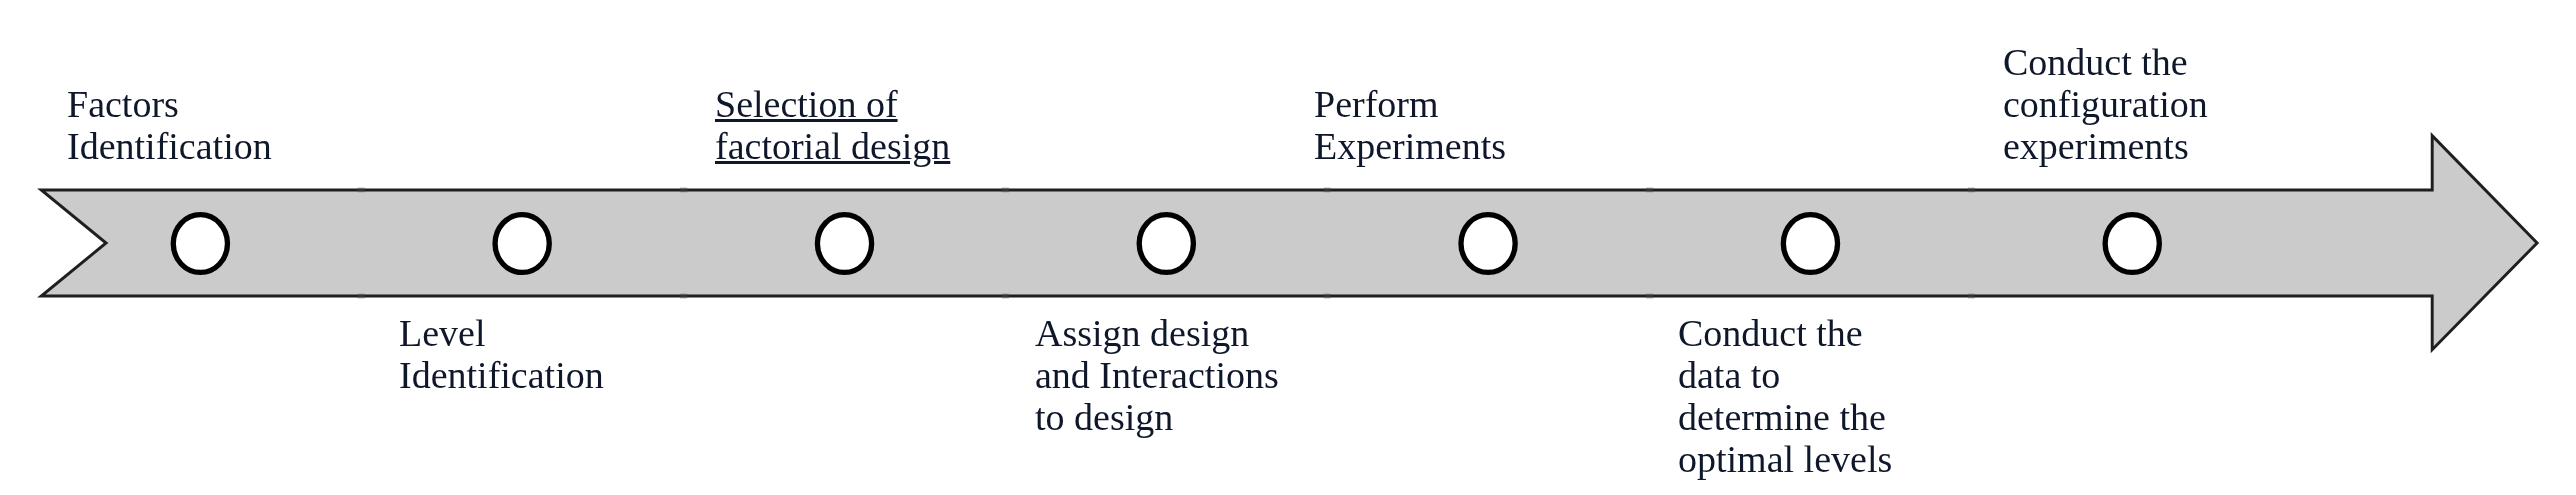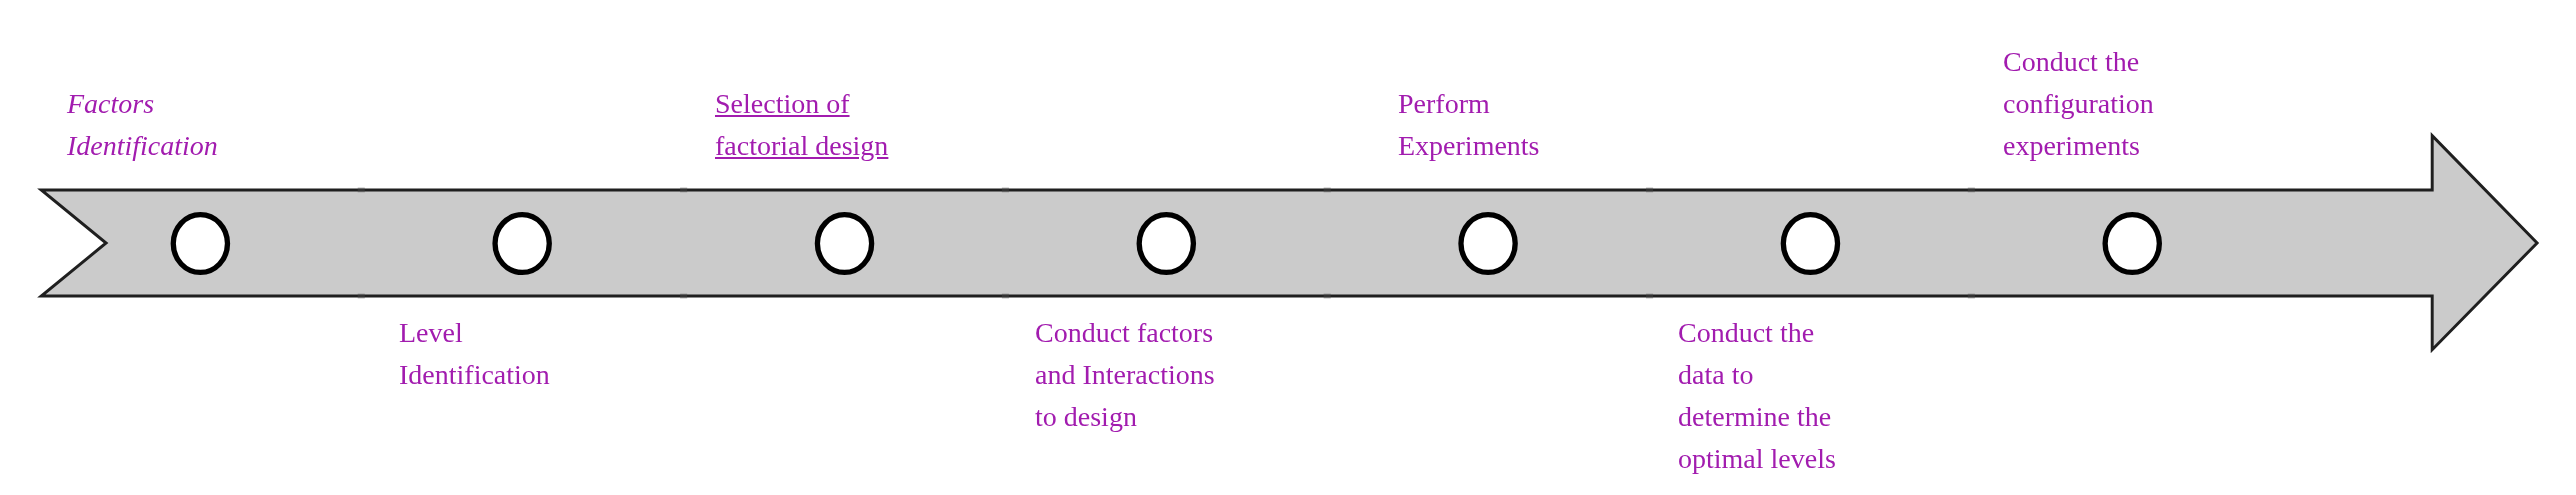--- a/index.html
+++ b/index.html
@@ -19,23 +19,23 @@
     position: absolute;
     left: 0;
     top: 0;
     width: 2576px;
     height: 496px;
     display: block;
   }
   .lbl {
     position: absolute;
     white-space: pre-line;
-    font-size: 28px;
+    font-size: 38px;
     line-height: 42px;
-    color: #a21caf;
+    color: #0f172a;
     letter-spacing: 0px;
   }
 </style>
 </head>
 <body>
 
 <div class="stage">
   <svg class="arrow-svg" viewBox="0 0 4371 841" xmlns="http://www.w3.org/2000/svg" aria-hidden="true">
     <polygon id="arrowShape" fill="#cbcbcb" stroke="#1f1f1f" stroke-width="5" stroke-linejoin="miter" points="70,322 4127,322 4127,230 4305,412 4127,593 4127,502 70,502 180,412"></polygon>
     <g id="jointTicks" opacity="0.45">
@@ -56,30 +56,30 @@
         <ellipse cx="340" cy="413" rx="46" ry="49" fill="#ffffff" stroke="#000000" stroke-width="9"></ellipse>
         <ellipse cx="886" cy="413" rx="46" ry="49" fill="#ffffff" stroke="#000000" stroke-width="9"></ellipse>
         <ellipse cx="1433" cy="413" rx="46" ry="49" fill="#ffffff" stroke="#000000" stroke-width="9"></ellipse>
         <ellipse cx="1979" cy="413" rx="46" ry="49" fill="#ffffff" stroke="#000000" stroke-width="9"></ellipse>
         <ellipse cx="2525" cy="413" rx="46" ry="49" fill="#ffffff" stroke="#000000" stroke-width="9"></ellipse>
         <ellipse cx="3072" cy="413" rx="46" ry="49" fill="#ffffff" stroke="#000000" stroke-width="9"></ellipse>
         <ellipse cx="3618" cy="413" rx="46" ry="49" fill="#ffffff" stroke="#000000" stroke-width="9"></ellipse>
       </g>
   </svg>
   <div id="labels">
-      <div class="lbl" style="left: 67px; top: 83px; font-style: italic;">Factors
+      <div class="lbl" style="left: 67px; top: 83px;">Factors
 Identification</div>
       <div class="lbl" style="left: 399px; top: 312px;">Level
 Identification</div>
       <div class="lbl" style="left: 715px; top: 83px; text-decoration: underline;">Selection of
 factorial design</div>
-      <div class="lbl" style="left: 1035px; top: 312px;">Conduct factors
+      <div class="lbl" style="left: 1035px; top: 312px;">Assign design
 and Interactions
 to design</div>
-      <div class="lbl" style="left: 1398px; top: 83px;">Perform
+      <div class="lbl" style="left: 1314px; top: 83px;">Perform
 Experiments</div>
       <div class="lbl" style="left: 1678px; top: 312px;">Conduct the
 data to
 determine the
 optimal levels</div>
       <div class="lbl" style="left: 2003px; top: 41px;">Conduct the
 configuration
 experiments</div>
     </div>
 </div>

